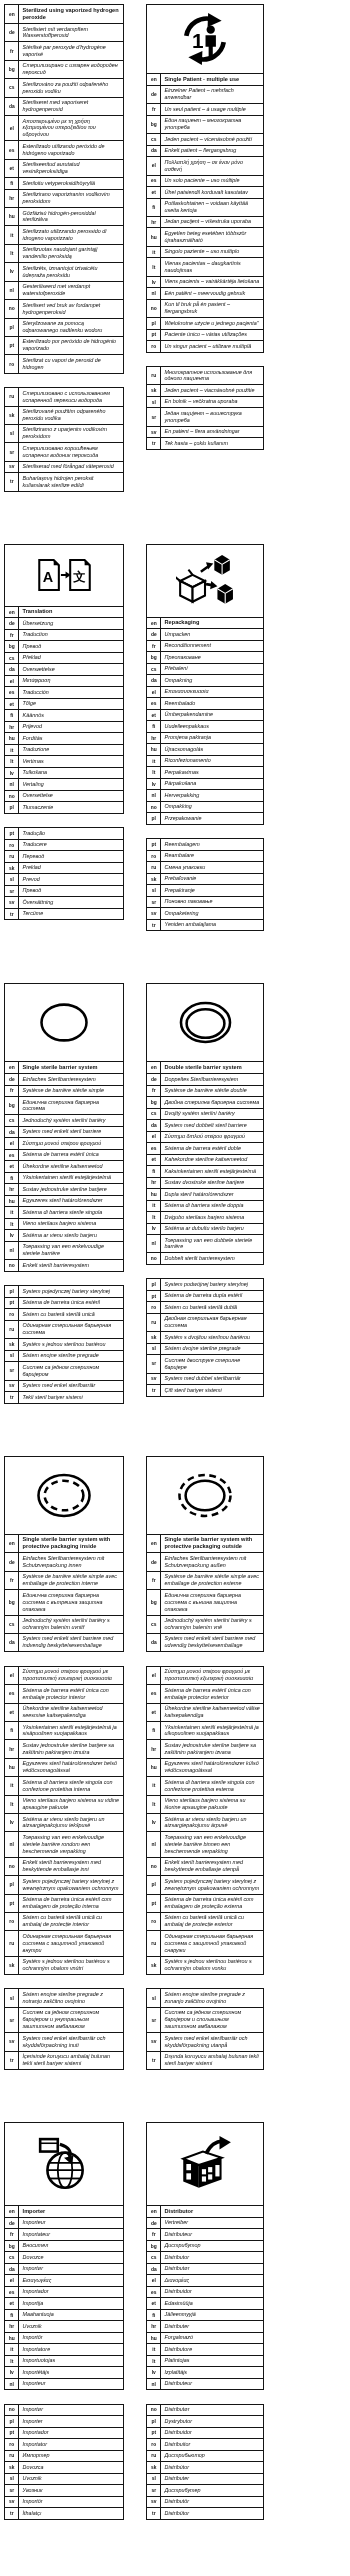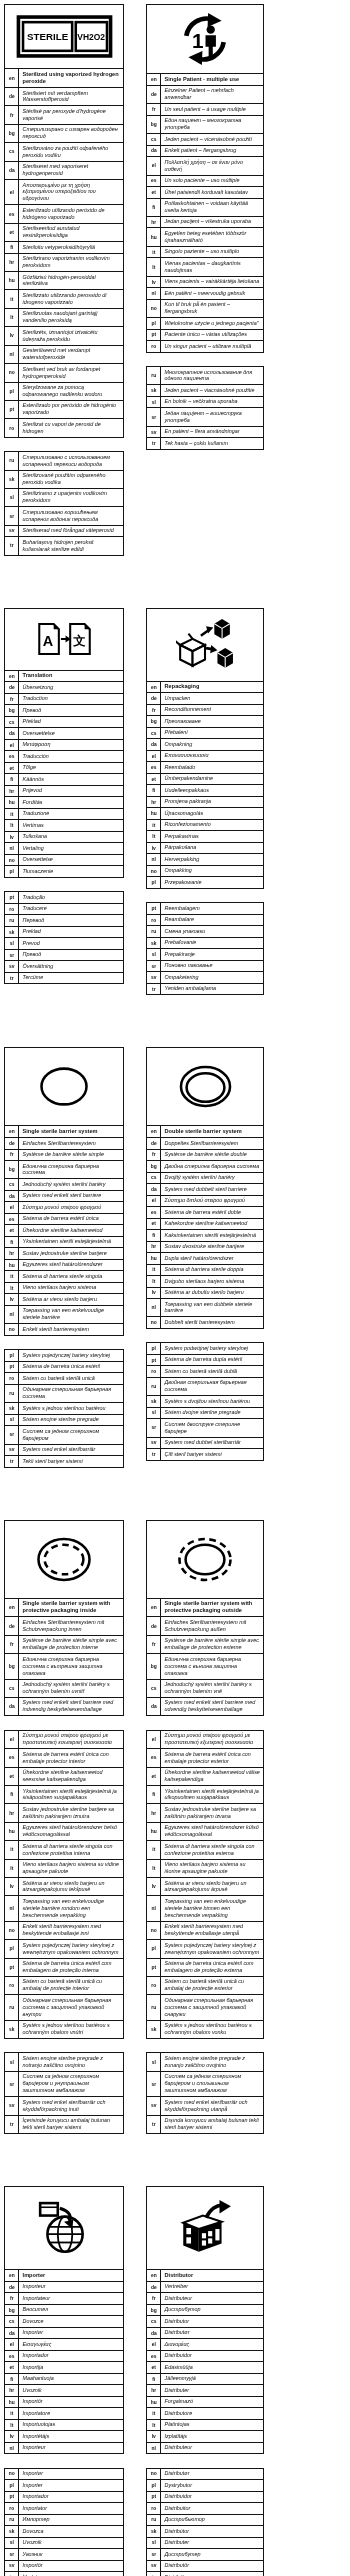--- a/index.html
+++ b/index.html
@@ -23,29 +23,20 @@
   svg{display:block;}
   svg text{font-family:"Liberation Sans",sans-serif;}
 </style>
 </head>
 <body>
 
 <div id="doc">
     <div class="section">
       <div class="symtable ">
         <div class="seg">
-          <div class="symbox" style="height: 63px;">
-            <svg width="97" height="43" viewBox="0 0 188 84">
-    <rect x="4" y="4" width="180" height="76" fill="#fff" stroke="#000" stroke-width="7"></rect>
-    <rect x="13" y="14" width="96" height="56" fill="#fff" stroke="#000" stroke-width="5"></rect>
-    <rect x="116" y="14" width="61" height="56" fill="#fff" stroke="#000" stroke-width="5"></rect>
-    <text x="61" y="49" text-anchor="middle" font-size="19" font-weight="bold">STERILE</text>
-    <text x="146" y="49" text-anchor="middle" font-size="16.5" font-weight="bold">VH2O2</text>
-            </svg>
-          </div>
           <div class="trow">
             <div class="lang">en</div>
             <div class="txt en">Sterilized using vaporized hydrogen peroxide</div>
           </div>
           <div class="trow">
             <div class="lang">de</div>
             <div class="txt">Sterilisiert mit verdampftem Wasserstoffperoxid</div>
           </div>
           <div class="trow">
             <div class="lang">fr</div>

